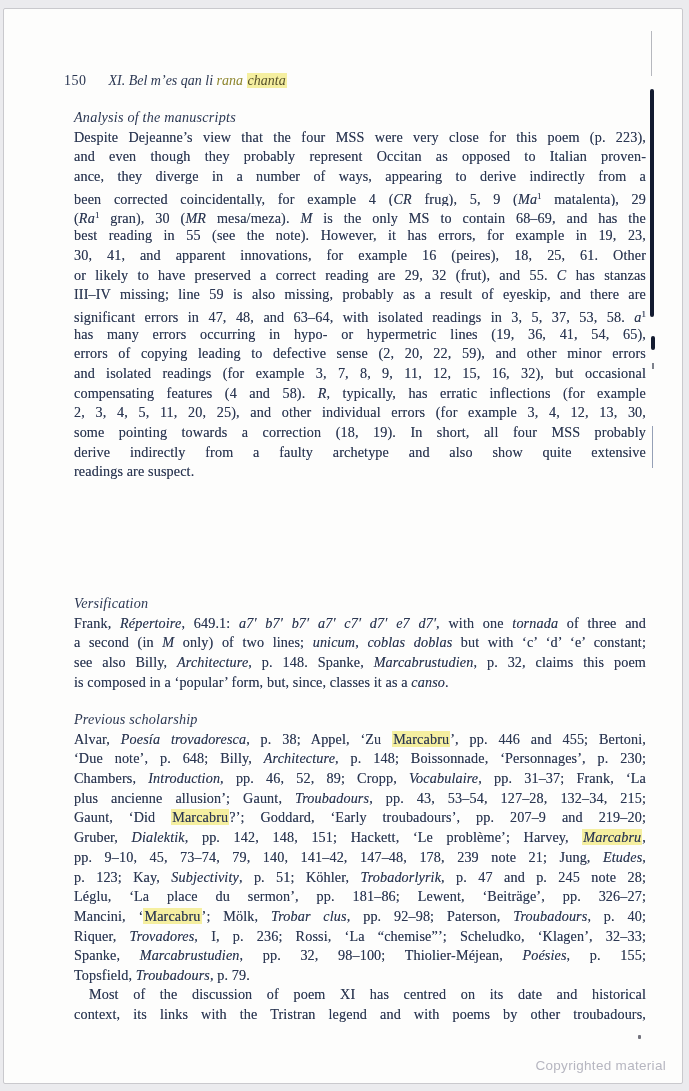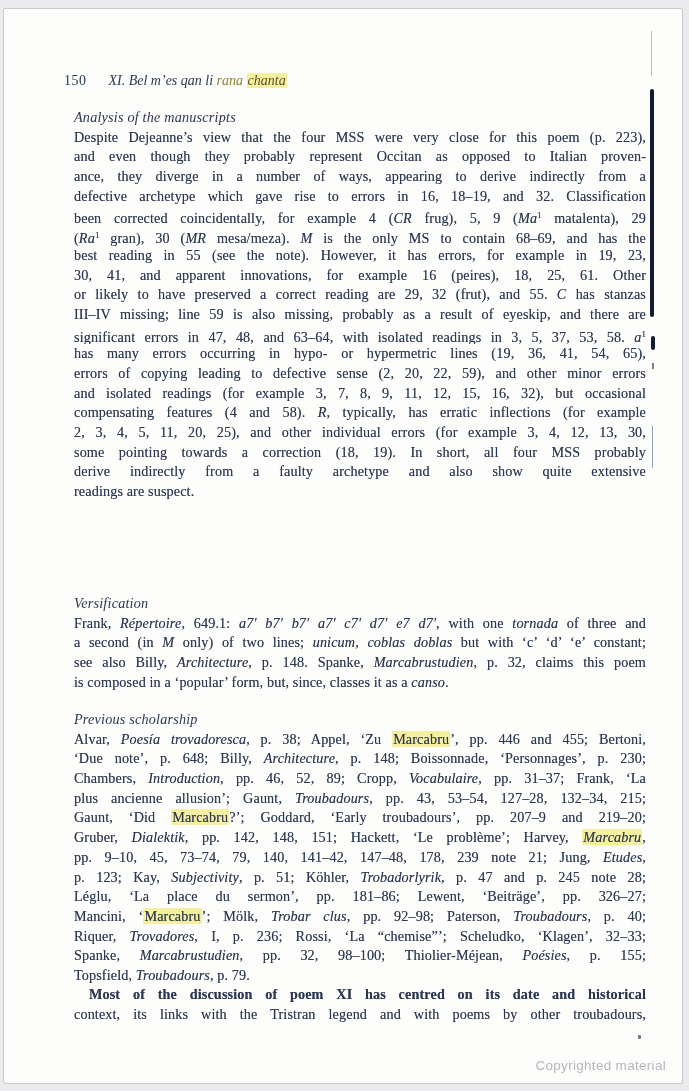--- a/index.html
+++ b/index.html
@@ -31,21 +31,21 @@
     height:19.7px;line-height:19.7px;
     letter-spacing:0.2px;
   }
   .tline{
     font-size:14.2px;height:19.7px;line-height:19.7px;
     text-align:justify;text-align-last:justify;
     overflow:hidden;letter-spacing:0.12px;
     text-shadow:0 0 0.3px rgba(43,55,82,0.55);
   }
   .tline.short{text-align-last:left;}
-  .tline.indent{text-indent:15px;font-weight:bold;}
+  .tline.indent{text-indent:15px;}
   .it{font-style:italic;}
   .hl{background:var(--hl);padding:0 1px;}
   .sup{font-size:9px;vertical-align:4.5px;letter-spacing:0;}
   .watermark{
     position:absolute;right:16px;top:1049px;
     font-family:"Liberation Sans", sans-serif;
     font-size:13.5px;color:var(--wm);letter-spacing:0.3px;text-align:center;
   }
   .scanline{position:absolute;background:#131b30;}
   .sl-a{left:647px;top:22px;width:1px;height:45px;opacity:0.3;}
@@ -66,21 +66,20 @@
   <div class="header">
     <span class="pagenum">150</span><span class="runtitle"><span class="it">XI.  Bel m’es qan li </span><span class="it" style="color: rgb(141, 133, 44);">rana</span><span class="it"> </span><span class="it hl" style="color: rgb(86, 81, 42);">chanta</span></span>
   </div>
 
   <div class="section" style="top:99px;">
     <div class="heading">Analysis of the manuscripts</div>
     <div>
         <div class="tline"><span>Despite Dejeanne’s view that the four MSS were very close for this poem (p. 223),</span></div>
         <div class="tline"><span>and even though they probably represent Occitan as opposed to Italian proven-</span></div>
         <div class="tline"><span>ance, they diverge in a number of ways, appearing to derive indirectly from a</span></div>
-        <div class="tline"><span>defective archetype which gave rise to errors in 16, 18–19, and 32. Classification</span></div>
         <div class="tline"><span>been corrected coincidentally, for example 4 (</span><span class="it">CR</span><span> frug), 5, 9 (</span><span class="it">Ma</span><span class="sup">1</span><span> matalenta), 29</span></div>
         <div class="tline"><span>(</span><span class="it">Ra</span><span class="sup">1</span><span> gran), 30 (</span><span class="it">MR</span><span> mesa/meza). </span><span class="it">M</span><span> is the only MS to contain 68–69, and has the</span></div>
         <div class="tline"><span>best reading in 55 (see the note). However, it has errors, for example in 19, 23,</span></div>
         <div class="tline"><span>30, 41, and apparent innovations, for example 16 (peires), 18, 25, 61. Other</span></div>
         <div class="tline"><span>or likely to have preserved a correct reading are 29, 32 (frut), and 55. </span><span class="it">C</span><span> has stanzas</span></div>
         <div class="tline"><span>III–IV missing; line 59 is also missing, probably as a result of eyeskip, and there are</span></div>
         <div class="tline"><span>significant errors in 47, 48, and 63–64, with isolated readings in 3, 5, 37, 53, 58. </span><span class="it">a</span><span class="sup">1</span></div>
         <div class="tline"><span>has many errors occurring in hypo- or hypermetric lines (19, 36, 41, 54, 65),</span></div>
         <div class="tline"><span>errors of copying leading to defective sense (2, 20, 22, 59), and other minor errors</span></div>
         <div class="tline"><span>and isolated readings (for example 3, 7, 8, 9, 11, 12, 15, 16, 32), but occasional</span></div>

